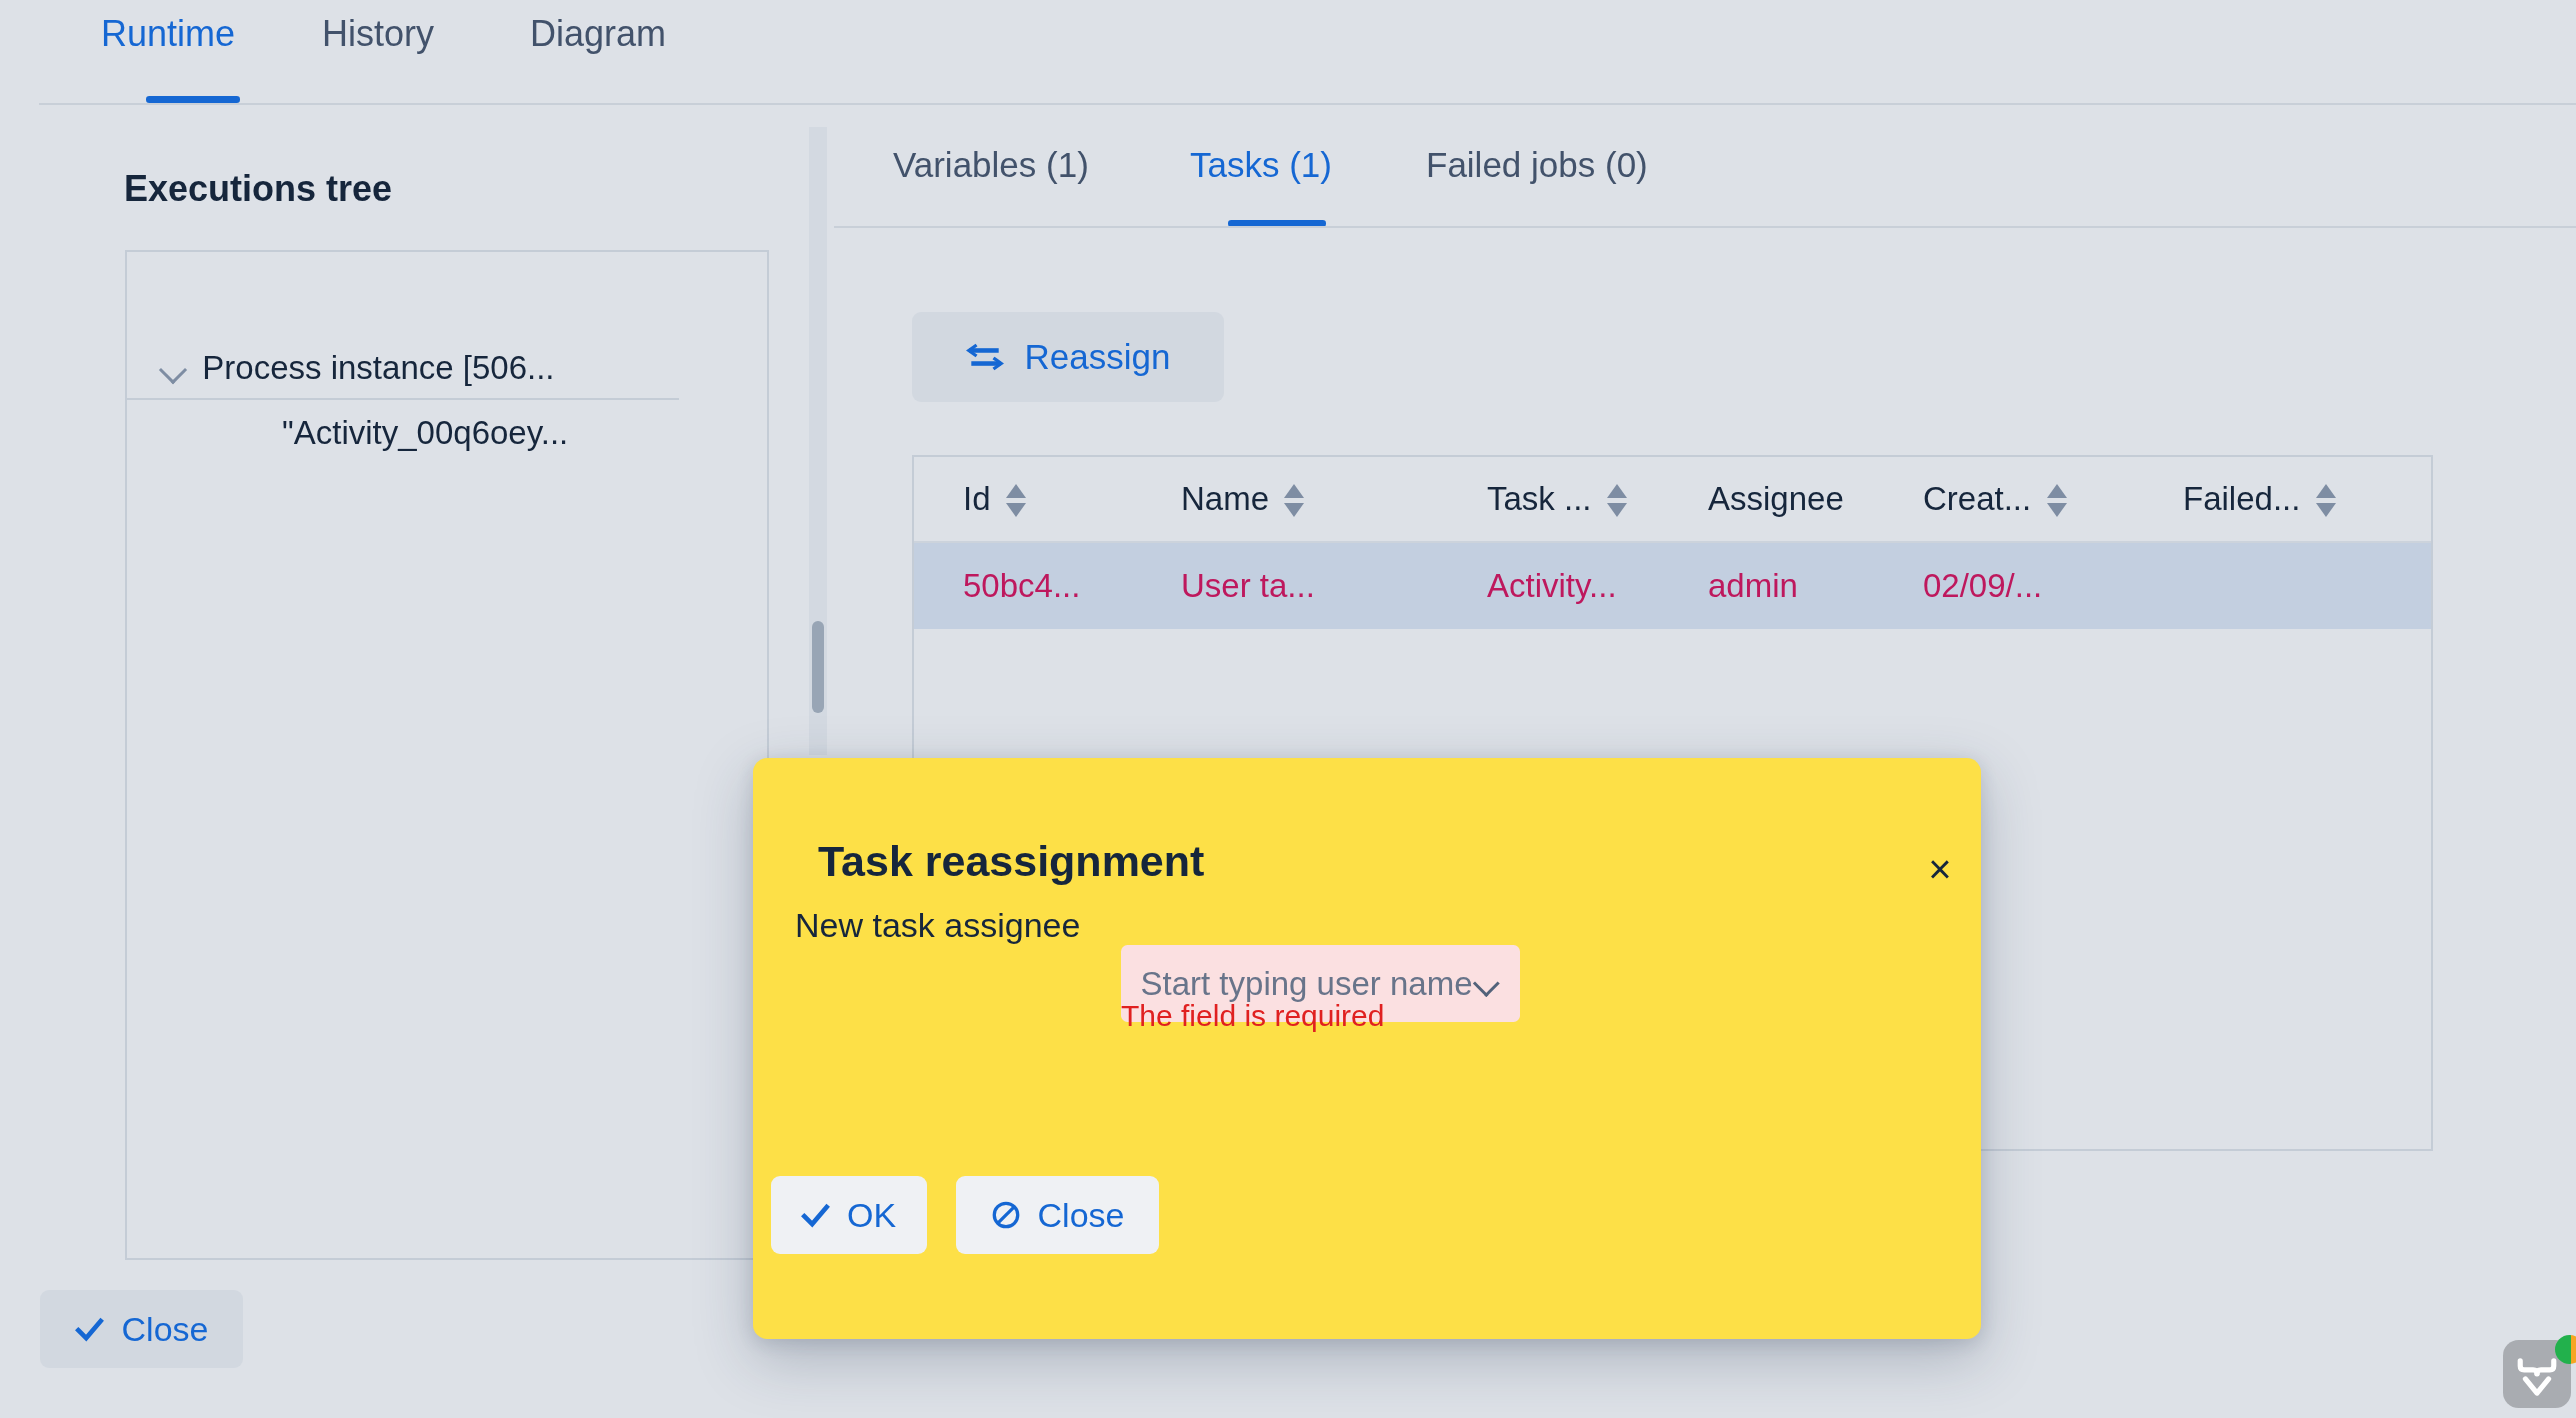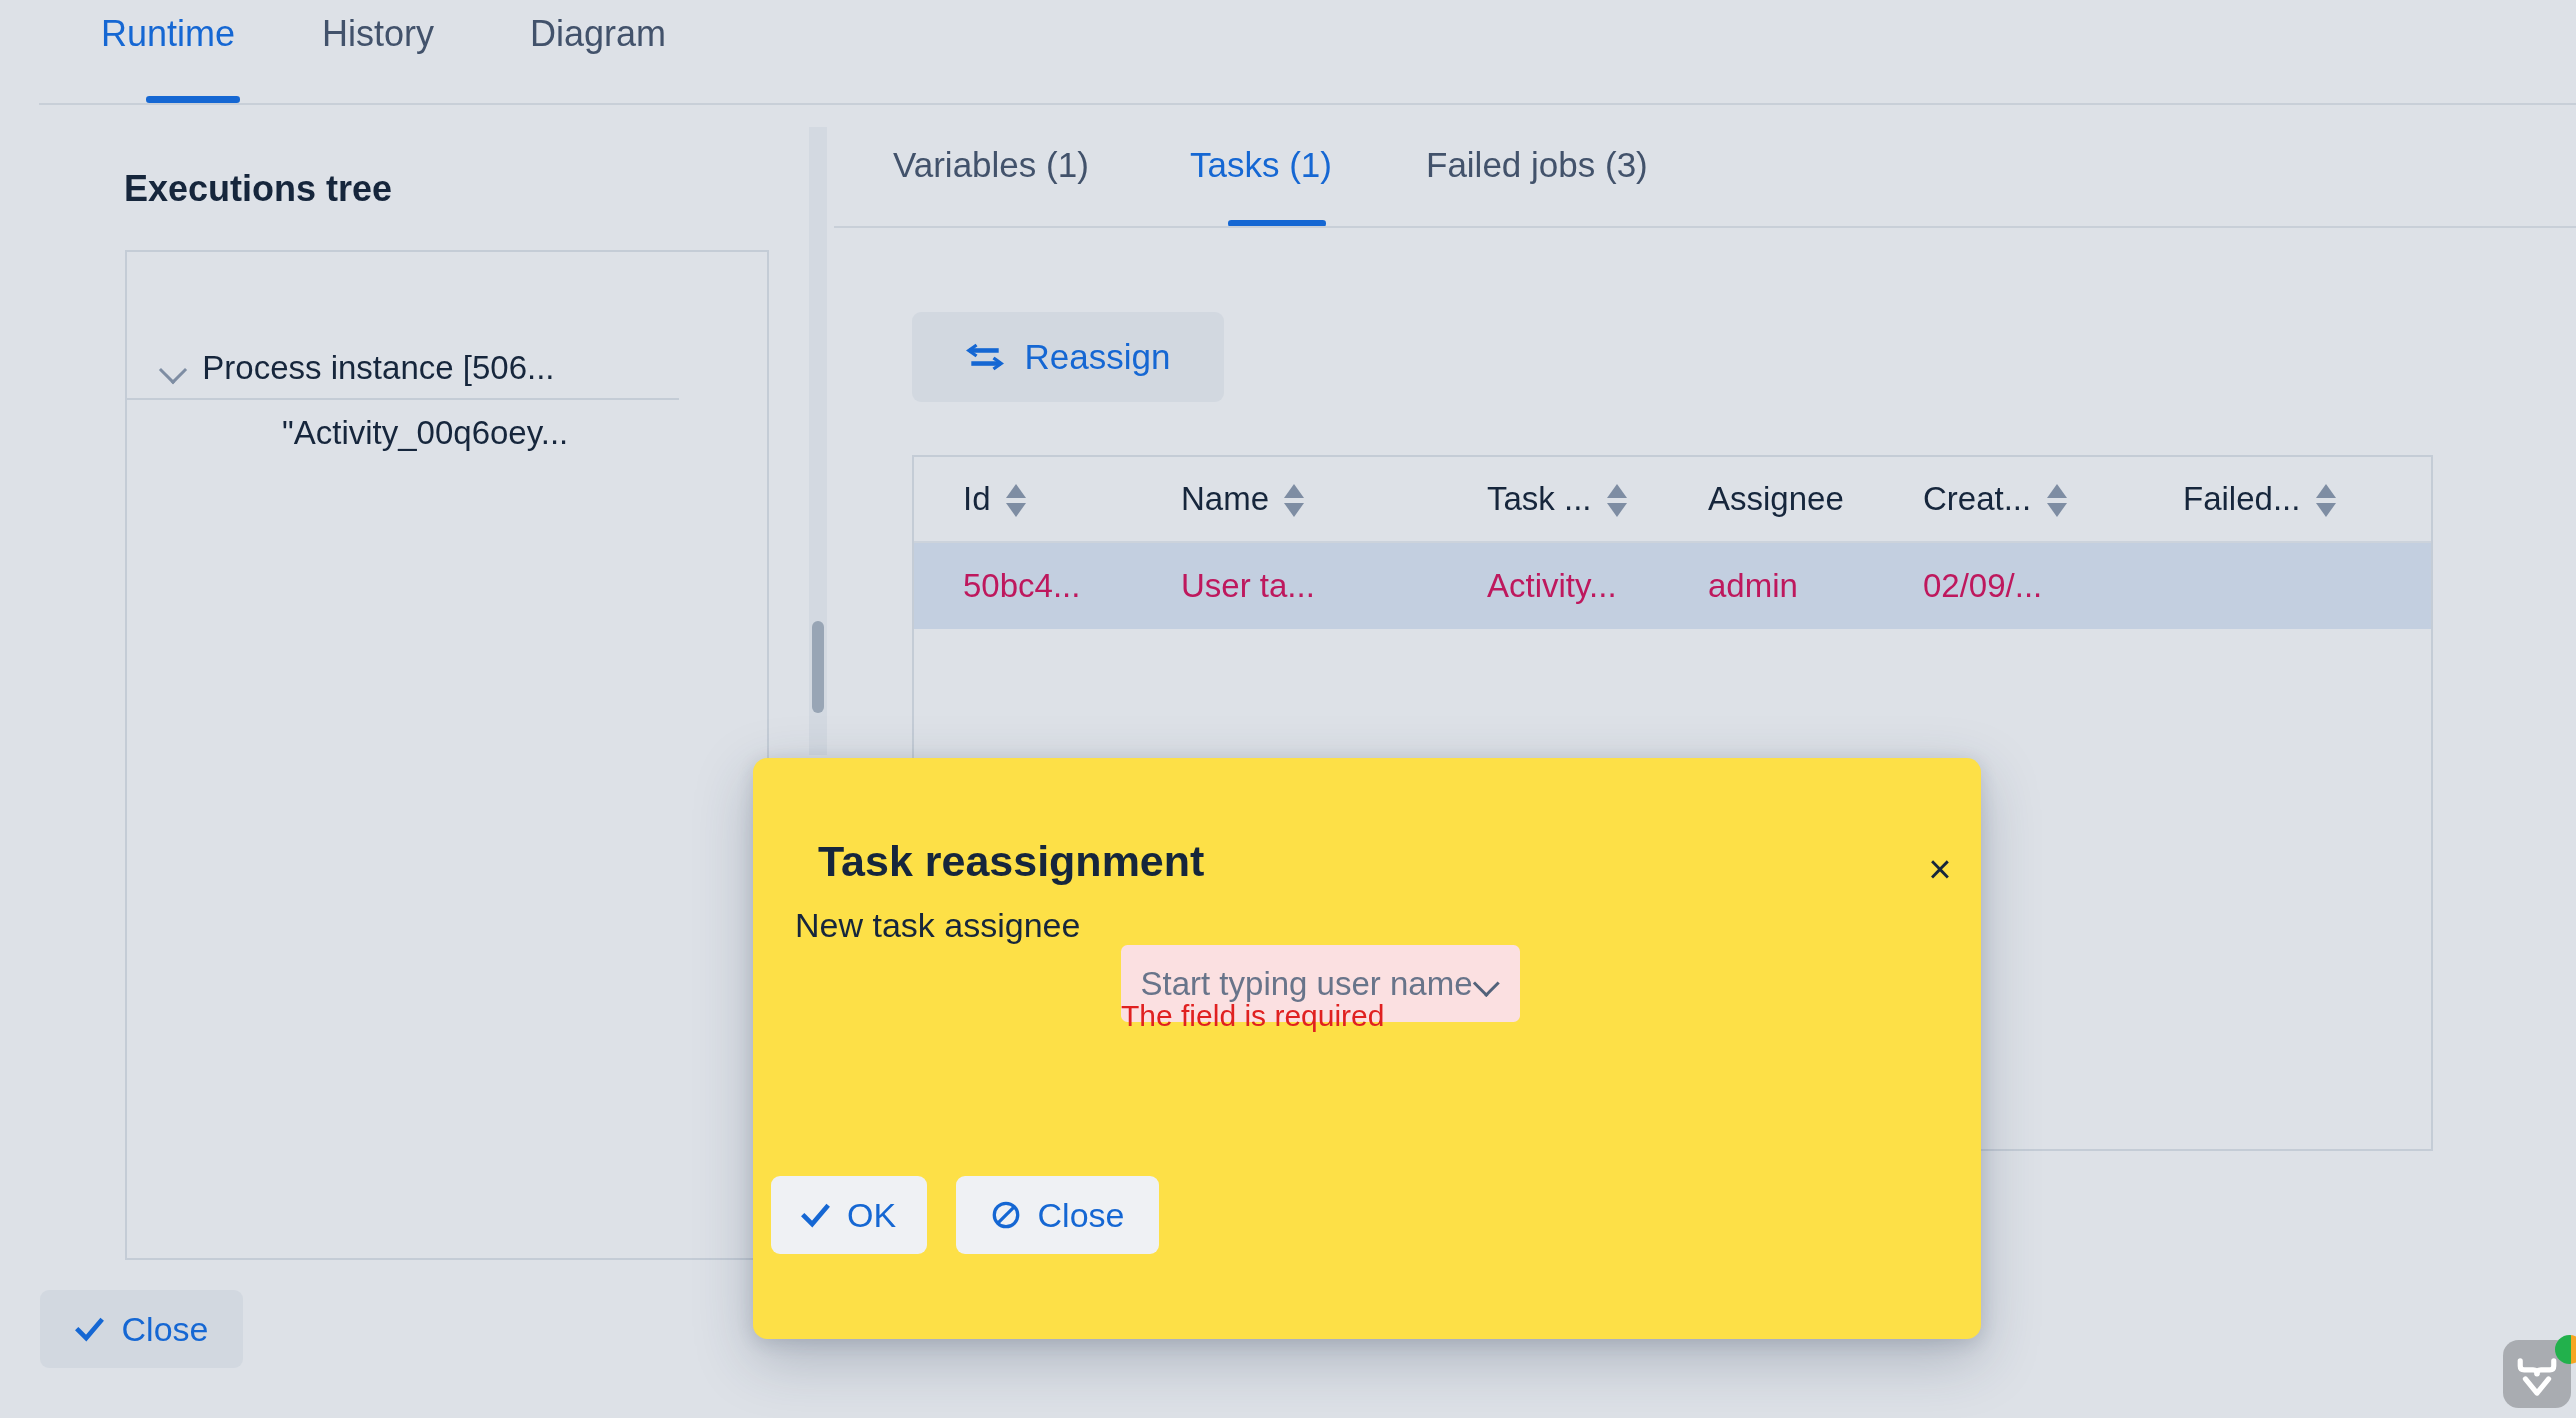--- a/index.html
+++ b/index.html
@@ -405,21 +405,21 @@
     <span class="tree-row-label">"Activity_00q6oey...</span>
   </div>
 
 </div>
 
 <div class="mid-scroll-track"></div>
 <div class="mid-scroll-thumb"></div>
 
 <div class="sub-tab" style="left:893px;">Variables (1)</div>
 <div class="sub-tab active" style="left:1190px;">Tasks (1)</div>
-<div class="sub-tab" style="left:1426px;">Failed jobs (3)</div>
+<div class="sub-tab" style="left:1426px;">Failed jobs (0)</div>
 <div class="sub-tab-underline" style="left:1228px; width:98px;"></div>
 <div class="sub-tabs-rule"></div>
 
 <button class="reassign-btn">
   <span class="swap-ico">
     <svg viewBox="0 0 58 46" width="38" height="30" aria-hidden="true">
       <path d="M14 6 L4 13 L14 20" fill="none" stroke="#1567d3" stroke-width="5" stroke-linecap="square"></path>
       <line x1="5" y1="13" x2="50" y2="13" stroke="#1567d3" stroke-width="7"></line>
       <path d="M44 26 L54 33 L44 40" fill="none" stroke="#1567d3" stroke-width="5" stroke-linecap="square"></path>
       <line x1="8" y1="33" x2="53" y2="33" stroke="#1567d3" stroke-width="7"></line>

